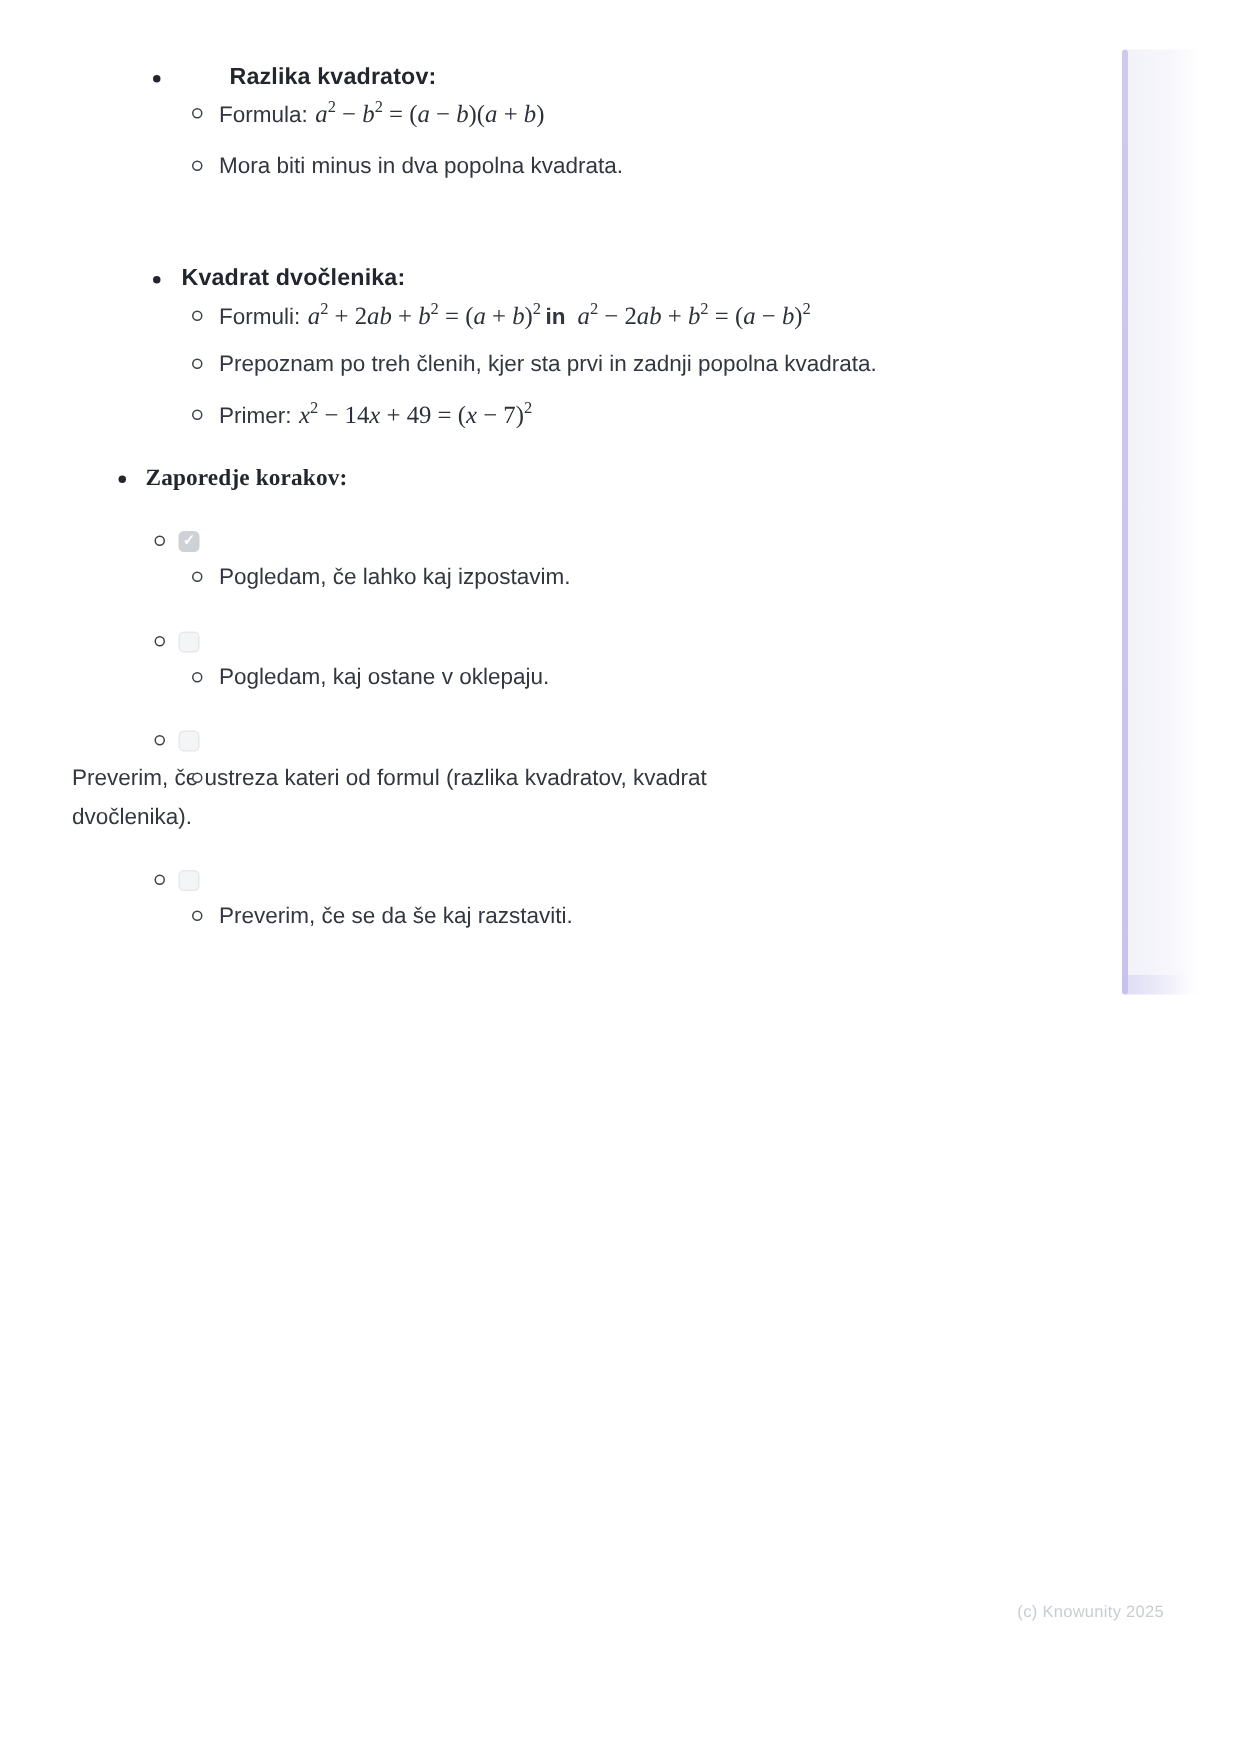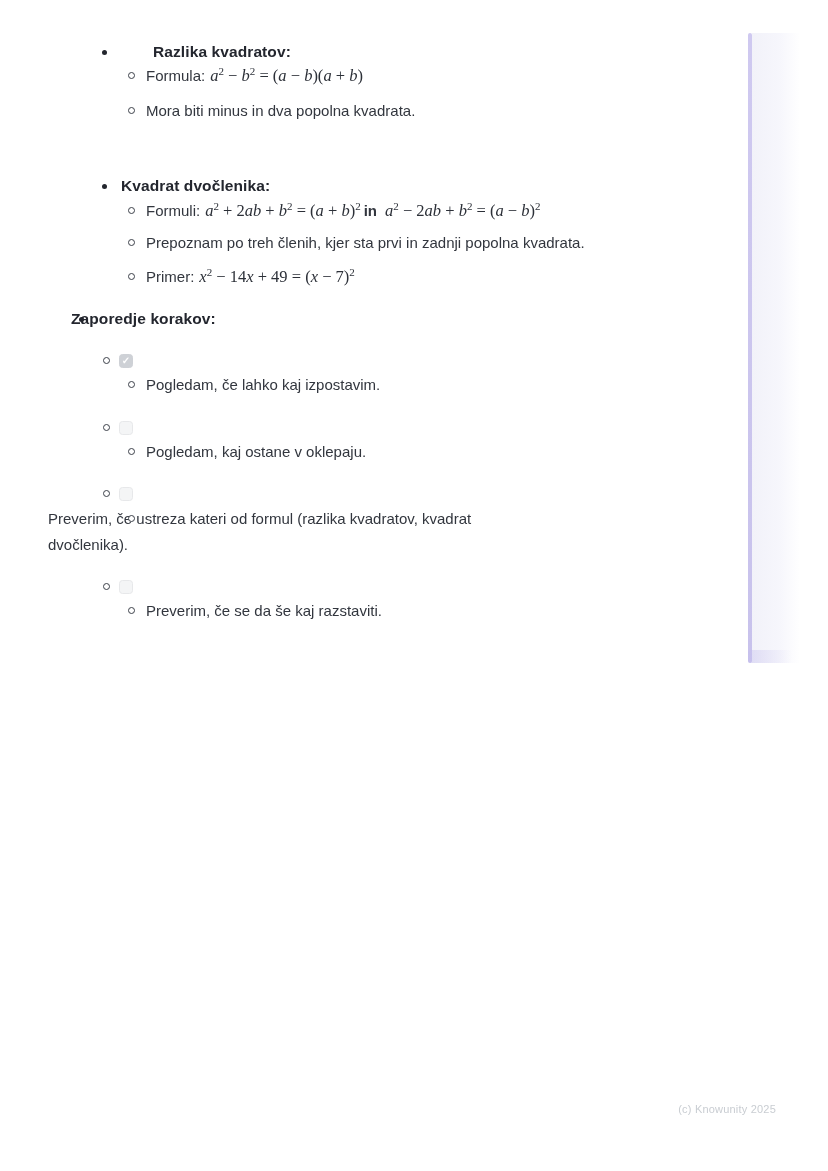--- a/index.html
+++ b/index.html
@@ -4,21 +4,21 @@
 <style>
   html,body{margin:0;padding:0;}
   body{
     width:828px;height:1171px;background:#ffffff;position:relative;overflow:hidden;
     font-family:"Liberation Sans",sans-serif;color:#32363e;
     -webkit-font-smoothing:antialiased;
   }
   #content{position:absolute;inset:0;}
   .row{position:absolute;left:0;right:40px;font-size:15px;line-height:20px;}
   .row .txt{display:block;}
-  .t1{padding-left:71px;}
+  .t1{padding-left:97px;font-family:Liberation Serif, serif;}
   .t2{padding-left:121px;}
   .t3{padding-left:146px;}
   .h .txt{font-weight:bold;color:#23262e;font-size:15.5px;letter-spacing:.1px;}
   .dot{position:absolute;width:5px;height:5px;border-radius:50%;background:#23262e;top:8px;}
   .lvl1 .dot{left:79px;}
   .lvl2 .dot{left:102px;}
   .ring{position:absolute;width:5px;height:5px;border:1.5px solid #3c414a;border-radius:50%;top:6px;background:#fff;}
   .lvl3 .ring{left:128px;}
   .math{font-family:"Liberation Serif",serif;font-size:16.5px;margin-left:5px;color:#2c3038;}
   .math i{font-style:italic;}
@@ -50,21 +50,21 @@
   #sub2 .ring{top:9px;}
   #sub2 .txt{max-width:505px;padding-left:48px;}
   
   #side-rail-line{position:absolute;left:748px;top:33px;width:4px;height:630px;
     background:linear-gradient(180deg,#cfc9f0,#c8c2ec);border-radius:2px;}
   #side-rail-panel{position:absolute;left:752px;top:33px;width:48px;height:630px;
     background:linear-gradient(90deg,#f2f2f9 0%,#f6f6fc 55%,rgba(255,255,255,0) 100%);}
   #side-rail-band{position:absolute;left:748px;top:650px;width:44px;height:13px;
     background:linear-gradient(90deg,rgba(197,191,238,.45),rgba(235,233,250,0));border-radius:3px;}
   
-  #footer{position:absolute;top:1103px;right:52px;font-size:11px;color:#c9cdd2;letter-spacing:.2px;}
+  #footer{position:absolute;top:1069px;right:52px;font-size:11px;color:#c9cdd2;letter-spacing:.2px;}
 </style>
 </head>
 <body>
 
 <div id="content">
 
   <div class="row h lvl2" id="r-s1-title">
     <span class="dot"></span>
     <span class="txt t2">Razlika kvadratov:</span>
   </div>

